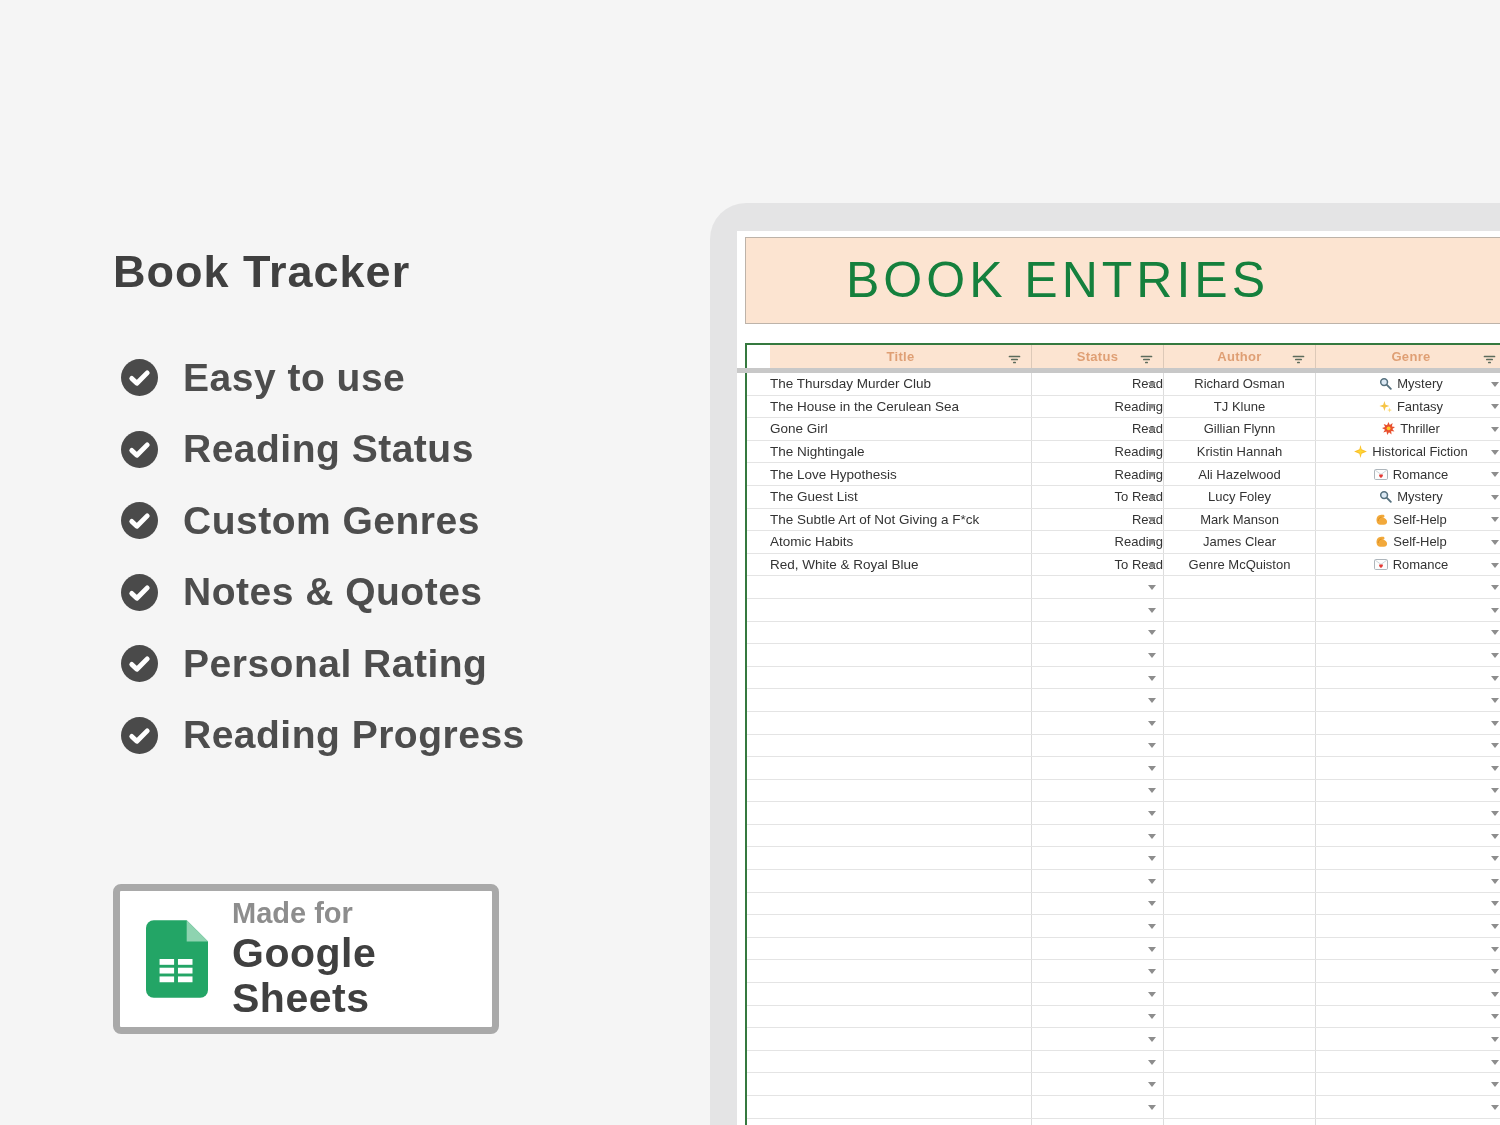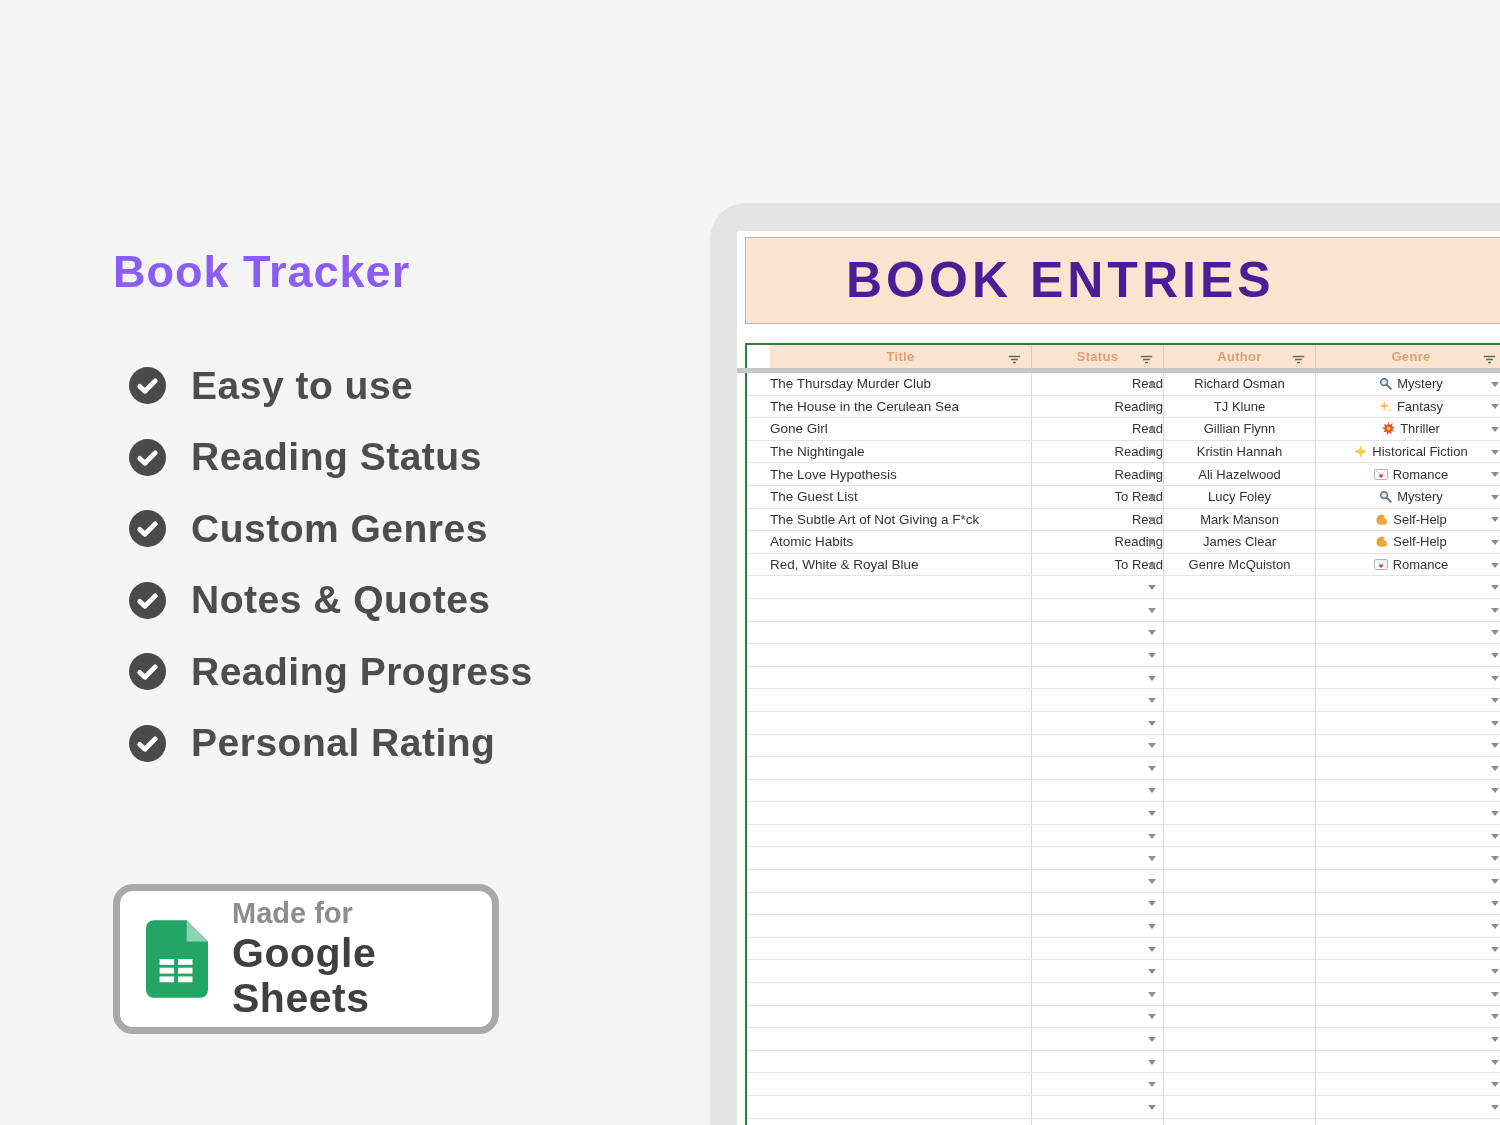--- a/index.html
+++ b/index.html
@@ -4,44 +4,44 @@
 <style>
   html,body{margin:0;padding:0;}
   body{
     width:1500px;height:1125px;position:relative;overflow:hidden;
     background:#f5f5f5;font-family:"Liberation Sans",sans-serif;
     -webkit-font-smoothing:antialiased;
   }
   
   .bt-title{
     position:absolute;left:113px;top:246px;
-    font-size:45px;font-weight:bold;color:#8b5cf6;letter-spacing:1px;
-  }
-  .features{position:absolute;left:113px;top:334px;margin:16px;padding:0;}
+    font-size:45px;font-weight:bold;color:#404040;letter-spacing:1px;
+  }
+  .features{position:absolute;left:113px;top:334px;margin:8px;padding:0;}
   .features li{list-style:none;display:flex;align-items:center;height:71.5px;gap:25px;}
   .check{width:37px;height:37px;flex:0 0 37px;display:block;}
   .feature-label{font-size:39px;font-weight:bold;color:#4d4d4d;letter-spacing:.5px;white-space:nowrap;}
   .badge{
     position:absolute;left:113px;top:884px;width:386px;height:150px;box-sizing:border-box;
-    background:#ffffff;border:7px solid #a9a9a9;border-radius:20px;
+    background:#ffffff;border:7px solid #a9a9a9;border-radius:8px;
     display:flex;align-items:center;padding-left:26px;gap:24px;
   }
   .badge-icon{width:62px;height:78px;display:block;}
   .badge-made{font-size:29px;font-weight:bold;color:#8d8d8d;line-height:1.15;}
   .badge-product{font-size:41px;font-weight:bold;color:#404040;line-height:1.1;letter-spacing:.5px;}
   
   .card{position:absolute;left:710px;top:203px;width:830px;height:960px;background:#e4e4e5;border-radius:36px;}
   .sheet{position:absolute;left:737px;top:231px;width:793px;height:922px;background:#ffffff;}
   .banner{
     position:absolute;left:745px;top:237px;width:780px;height:87px;box-sizing:border-box;
     background:#fce4d1;border:1px solid #bdb3a9;
   }
   .banner-title{
     position:absolute;left:100px;top:50%;transform:translateY(-52%);
-    font-size:50px;font-weight:700;color:#4c1d95;letter-spacing:4px;white-space:nowrap;
+    font-size:50px;font-weight:400;color:#15803d;letter-spacing:4px;white-space:nowrap;
   }
   .green-top{position:absolute;left:745px;top:343px;width:755px;height:2px;background:#35793f;}
   .green-left{position:absolute;left:745px;top:343px;width:2px;height:782px;background:#35793f;}
   .thead{position:absolute;left:747px;top:345px;height:23px;display:flex;}
   .th{
     box-sizing:border-box;background:#fce4d1;border-right:1px solid #ddc9b8;
     display:flex;align-items:center;justify-content:center;position:relative;
     font-size:13px;font-weight:bold;color:#df9f74;letter-spacing:.3px;
   }
   .th:last-child{border-right:none;justify-content:flex-start;padding-left:7px;}
@@ -107,30 +107,30 @@
       </span>
       <span class="feature-label">Notes &amp; Quotes</span>
     </li>
     <li>
       <span>
         <svg class="check" viewBox="0 0 24 24">
           <circle cx="12" cy="12" r="12" fill="#4a4a4a"></circle>
           <path d="M7 12.6l3.3 3.1L17 9" stroke="#fff" stroke-width="3.2" fill="none" stroke-linecap="round" stroke-linejoin="round"></path>
         </svg>
       </span>
-      <span class="feature-label">Reading Progress</span>
+      <span class="feature-label">Personal Rating</span>
     </li>
     <li>
       <span>
         <svg class="check" viewBox="0 0 24 24">
           <circle cx="12" cy="12" r="12" fill="#4a4a4a"></circle>
           <path d="M7 12.6l3.3 3.1L17 9" stroke="#fff" stroke-width="3.2" fill="none" stroke-linecap="round" stroke-linejoin="round"></path>
         </svg>
       </span>
-      <span class="feature-label">Personal Rating</span>
+      <span class="feature-label">Reading Progress</span>
     </li>
   </ul>
 
 <div class="badge">
   <span class="badge-icon-slot">
       <svg class="badge-icon" viewBox="0 0 64 80">
         <path d="M8 0h34l22 22v50a8 8 0 0 1-8 8H8a8 8 0 0 1-8-8V8a8 8 0 0 1 8-8z" fill="#23a566"></path>
         <path d="M42 0l22 22H42z" fill="#8ed3b0"></path>
         <g fill="#fff">
           <rect x="14" y="40" width="15" height="6"></rect>

